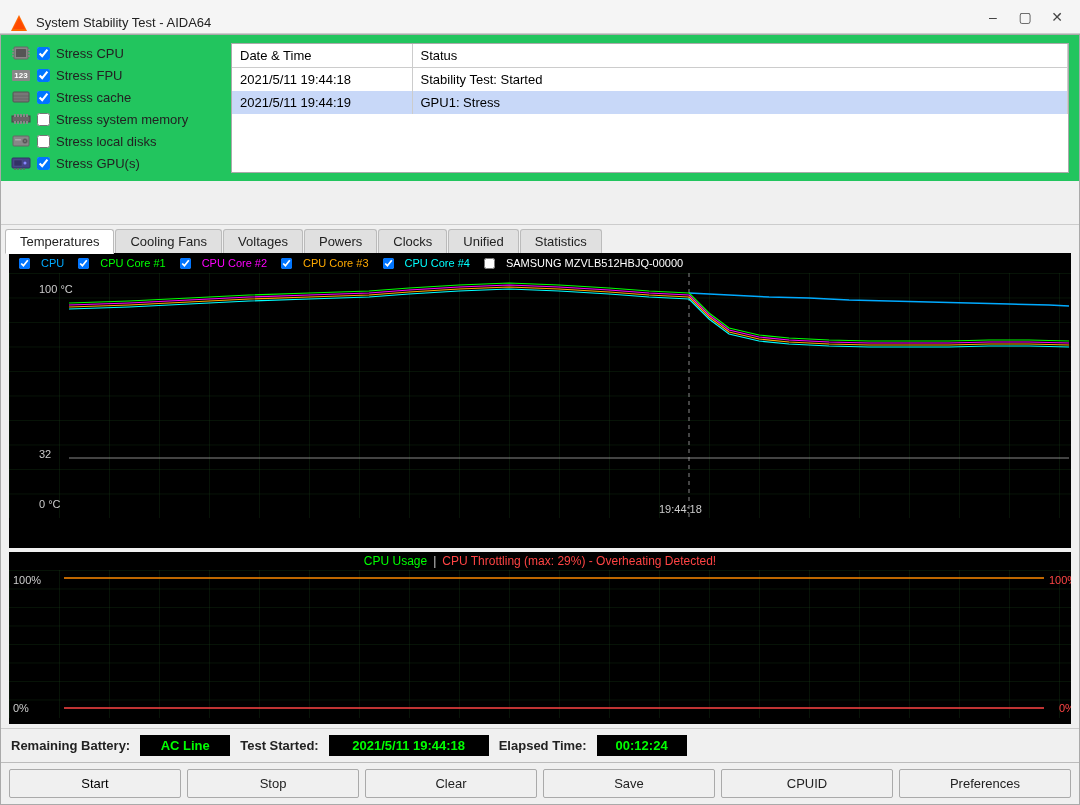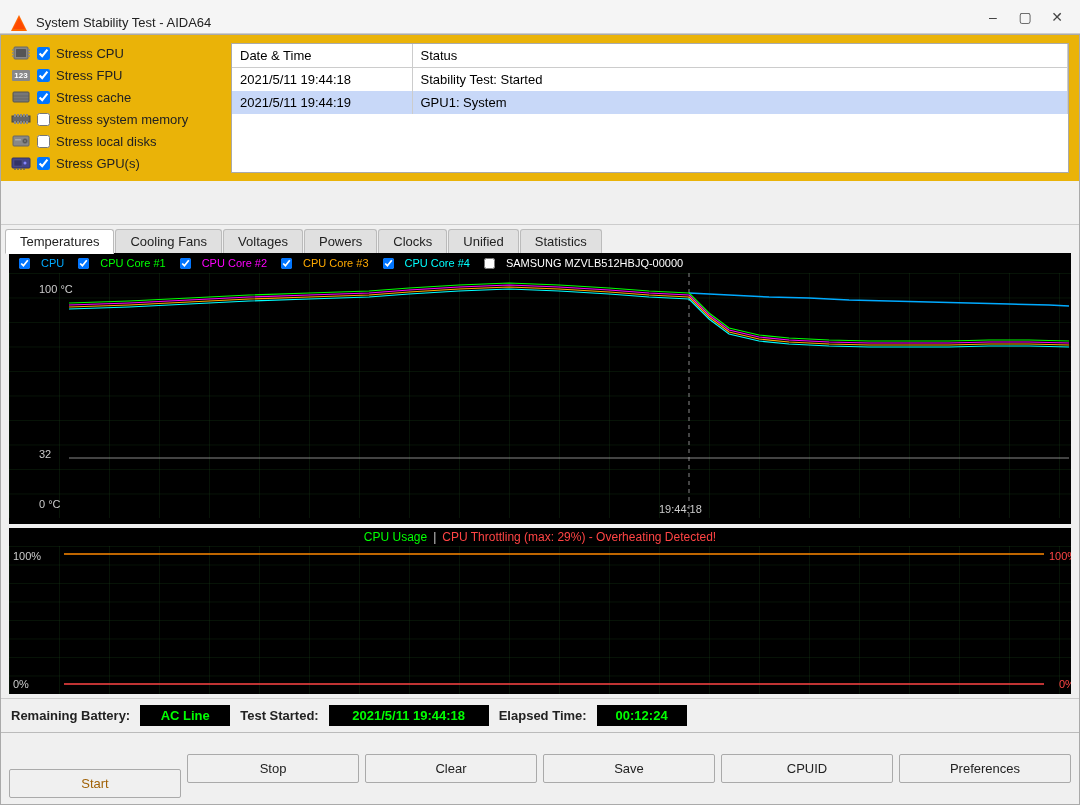--- a/index.html
+++ b/index.html
@@ -58,21 +58,21 @@
       height: calc(100% - 34px);
       display: flex;
       flex-direction: column;
     }
 
     
     .top-section {
       display: flex;
       padding: 8px 10px;
       gap: 10px;
-      background: #eab308;
+      background: #22c55e;
     }
 
     
     .stress-options {
       display: flex;
       flex-direction: column;
       gap: 2px;
       min-width: 210px;
     }
     .stress-item {
@@ -249,23 +249,22 @@
       background: #f0f0f0;
       border: 1px solid #aaa;
       cursor: pointer;
       font-size: 13px;
       color: #222;
       flex: 1;
       text-align: center;
       border-radius: 2px;
     }
     .action-btn:disabled {
-      color: #a16207;
+      color: #000000;
       cursor: default;
-      margin-top: 30px;
     }
 
     .chart-title-bar {
       display: flex;
       align-items: center;
       justify-content: center;
       padding: 2px 10px;
       gap: 6px;
       background: black;
     }
@@ -403,21 +402,21 @@
             <th>Status</th>
           </tr>
         </thead>
         <tbody>
           <tr>
             <td>2021/5/11 19:44:18</td>
             <td>Stability Test: Started</td>
           </tr>
           <tr class="highlighted">
             <td>2021/5/11 19:44:19</td>
-            <td>GPU1: System</td>
+            <td>GPU1: Stress</td>
           </tr>
         </tbody>
       </table>
     </div>
   </div>
 
   <div class="tabs-section">
     <div class="tab-bar">
       <div class="tab active">Temperatures</div>
       <div class="tab">Cooling Fans</div>

